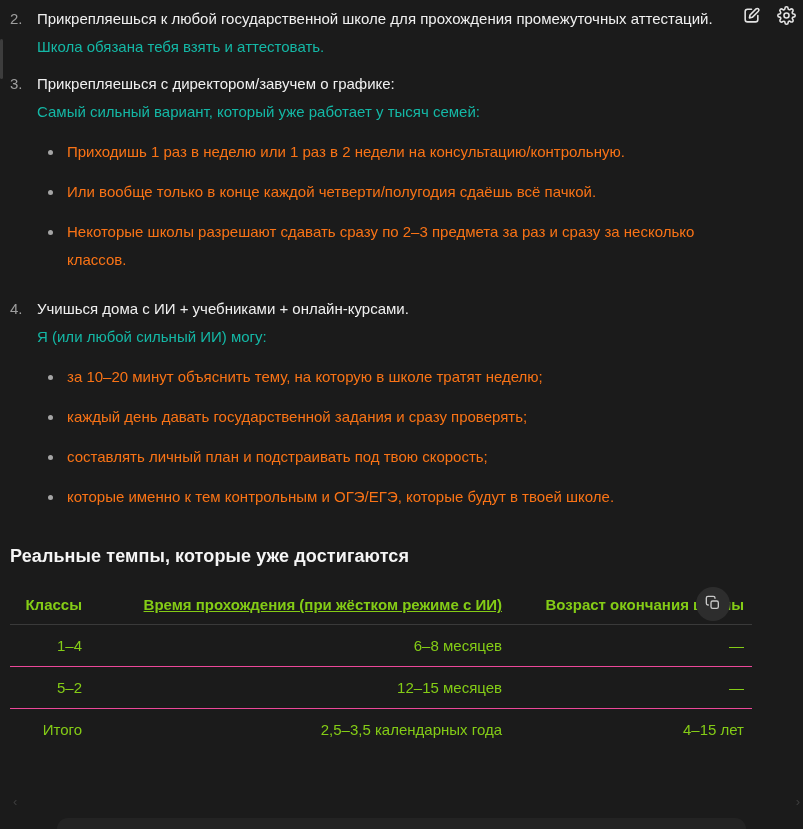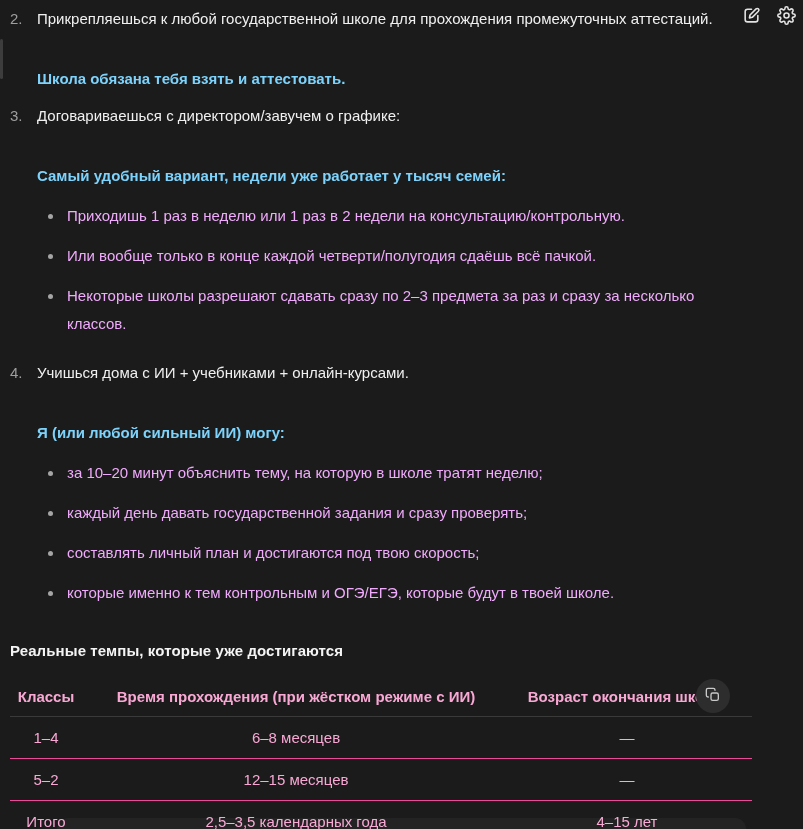--- a/index.html
+++ b/index.html
@@ -18,54 +18,54 @@
   }
   
   .nitem { display:flex; margin-bottom:9px; }
   .nitem .marker {
     width:27px; flex:0 0 27px;
     color:#9e9e9e;
     font-size:15px; line-height:28px;
   }
   .nitem .ibody { flex:1; font-size:15px; line-height:28px; }
   .nitem .ititle { font-weight:400; color:#f0f0f0; }
-  .nitem .isub { font-weight:700; color:#7dd3fc;margin-top:32px; }
+  .nitem .isub { font-weight:400; color:#14b8a6; }
   ul.bullets { list-style:none; margin:12px 0 3px 0; padding-left:11px; }
   ul.bullets li {
     position:relative;
     padding-left:19px;
     margin-bottom:12px;
     font-size:15px; line-height:28px;
-    color:#f0abfc;
+    color:#f97316;
   }
   ul.bullets li .dot {
     position:absolute; left:0; top:12px;
     width:5px; height:5px; border-radius:50%;
     background:#a5a5a5;
   }
   h2.section-heading {
-    font-size:15px; font-weight:700; color:#f5f5f5;
+    font-size:18px; font-weight:700; color:#f5f5f5;
     margin:23px 0 19px 0;
     letter-spacing:.1px;
   }
   
   .table-wrap { position:relative; width:742px; }
   table { border-collapse:collapse; width:742px; table-layout:fixed; }
   th,td {
-    text-align:center; vertical-align:middle;
-    font-size:15px; color:#f9a8d4;
+    text-align:right; vertical-align:middle;
+    font-size:15px; color:#84cc16;
     padding:0 8px 0 0;
   }
   th { font-weight:700; height:38px; }
   td { height:42px; font-weight:400; }
   thead tr { border-bottom:1px solid #3a3a3a; }
   tbody tr { border-bottom:1px solid #ec4899; }
   tbody tr:last-child { border-bottom:none; }
   .c0 { width:80px; }
-  .c1 { width:420px; }
+  .c1 { width:420px;text-decoration:underline; }
   .c2 { width:auto; }
   .copy-btn {
     position:absolute; right:22px; top:1px;
     width:34px; height:34px; border-radius:50%;
     background:#2d2d2d; border:none;
     display:flex; align-items:center; justify-content:center;
     cursor:pointer;
   }
   
   .top-actions {
@@ -128,39 +128,39 @@
     <div class="marker">2.</div>
     <div class="ibody">
       <div class="ititle">Прикрепляешься к любой государственной школе для прохождения промежуточных аттестаций.</div>
       <div class="isub">Школа обязана тебя взять и аттестовать.</div>
     </div>
   </div>
 
   <div class="nitem">
     <div class="marker">3.</div>
     <div class="ibody">
-      <div class="ititle">Договариваешься с директором/завучем о графике:</div>
-      <div class="isub">Самый удобный вариант, недели уже работает у тысяч семей:</div>
+      <div class="ititle">Прикрепляешься с директором/завучем о графике:</div>
+      <div class="isub">Самый сильный вариант, который уже работает у тысяч семей:</div>
       <ul class="bullets">
         <li><span class="dot"></span><span>Приходишь 1 раз в неделю или 1 раз в 2 недели на консультацию/контрольную.</span></li>
         <li><span class="dot"></span><span>Или вообще только в конце каждой четверти/полугодия сдаёшь всё пачкой.</span></li>
         <li><span class="dot"></span><span>Некоторые школы разрешают сдавать сразу по 2–3 предмета за раз и сразу за несколько классов.</span></li>
       </ul>
     </div>
   </div>
 
   <div class="nitem">
     <div class="marker">4.</div>
     <div class="ibody">
       <div class="ititle">Учишься дома с ИИ + учебниками + онлайн-курсами.</div>
       <div class="isub">Я (или любой сильный ИИ) могу:</div>
       <ul class="bullets">
         <li><span class="dot"></span><span>за 10–20 минут объяснить тему, на которую в школе тратят неделю;</span></li>
         <li><span class="dot"></span><span>каждый день давать государственной задания и сразу проверять;</span></li>
-        <li><span class="dot"></span><span>составлять личный план и достигаются под твою скорость;</span></li>
+        <li><span class="dot"></span><span>составлять личный план и подстраивать под твою скорость;</span></li>
         <li><span class="dot"></span><span>которые именно к тем контрольным и ОГЭ/ЕГЭ, которые будут в твоей школе.</span></li>
       </ul>
     </div>
   </div>
 
   <h2 class="section-heading">Реальные темпы, которые уже достигаются</h2>
 
   <div class="table-wrap">
     <button class="copy-btn">
       <span>

